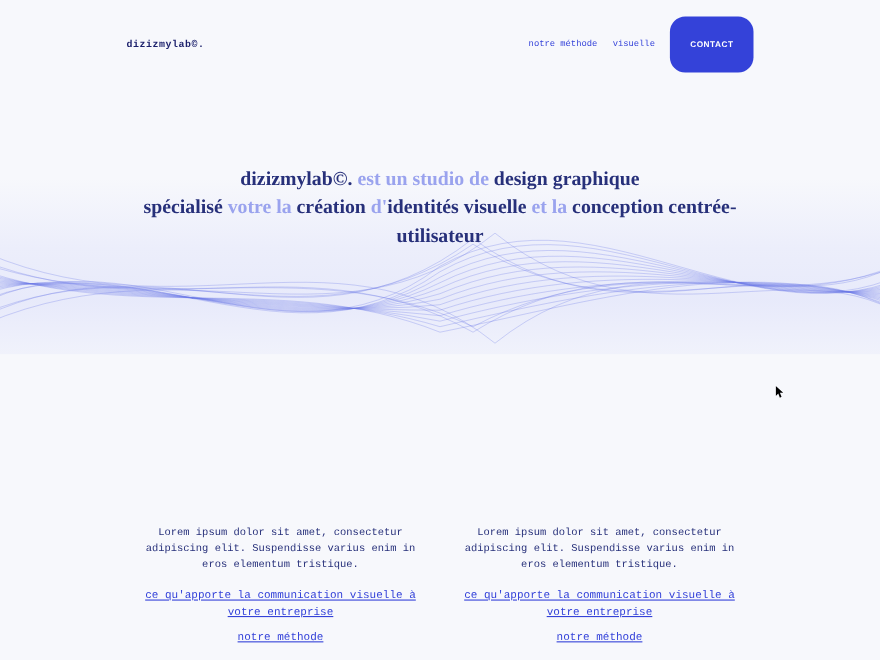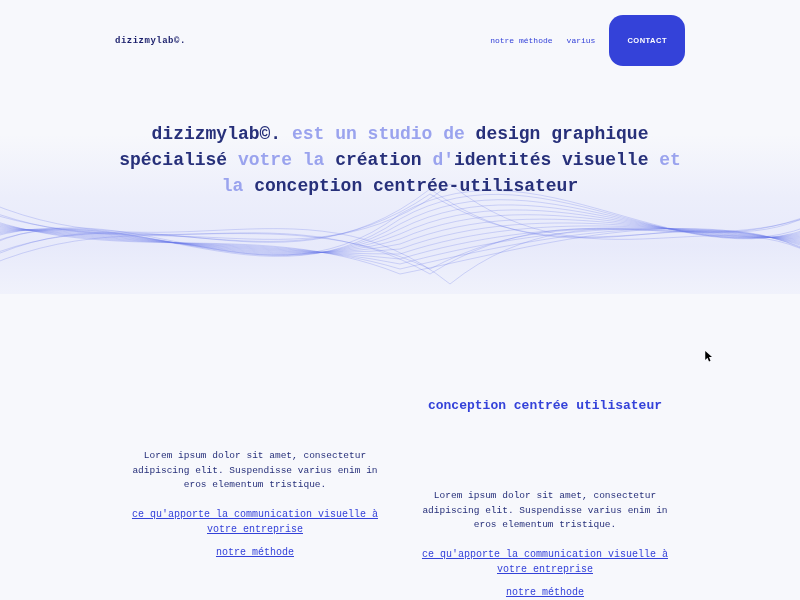--- a/index.html
+++ b/index.html
@@ -39,22 +39,23 @@
     font-size: 7.5px;
     font-weight: bold;
     letter-spacing: 0.5px;
     padding: 21px 18px;
     border-radius: 14px;
     border: none;
     cursor: pointer;
   }
   .hero {
     position: relative;
-    margin-top: 38px;
+    margin-top: 66px;
     height: 190px;
+    font-family: Liberation Serif, serif;
   }
   .waves {
     position: absolute;
     left: 0; right: 0;
     top: 15px;
     height: 160px;
     overflow: hidden;
     background: linear-gradient(180deg, rgba(225,228,250,0.0) 0%, rgba(225,228,250,0.5) 40%, rgba(225,228,250,0.7) 70%, rgba(225,228,250,0.3) 100%);
   }
   .waves svg {
@@ -126,21 +127,21 @@
     pointer-events: none;
   }
 </style>
 </head>
 <body>
 
 <div class="header">
   <div class="logo">dizizmylab©.</div>
   <div class="nav">
     <span class="nav-link">notre méthode</span>
-    <span class="nav-link">varius</span>
+    <span class="nav-link">visuelle</span>
     <button class="contact-btn">CONTACT</button>
   </div>
 </div>
 
 <div class="hero">
   <div class="waves">
     <svg viewBox="0 0 900 200" preserveAspectRatio="none">
       <path d="M0,120 C150,40 300,180 450,90 C600,10 750,160 900,80"></path>
       <path d="M0,115 C150,50 300,170 450,95 C600,20 750,150 900,85"></path>
       <path d="M0,110 C150,60 300,160 450,100 C600,30 750,140 900,90"></path>
@@ -170,21 +171,20 @@
 
 <div class="sections">
   <div class="section">
     <div class="section-body">Lorem ipsum dolor sit amet, consectetur adipiscing elit. Suspendisse varius enim in eros elementum tristique.</div>
     <div class="section-links">
       <a class="section-link">ce qu'apporte la communication visuelle à votre entreprise</a>
       <a class="section-link">notre méthode</a>
     </div>
   </div>
   <div class="section">
-    <div class="section-title">conception centrée utilisateur</div>
     <div class="section-body">Lorem ipsum dolor sit amet, consectetur adipiscing elit. Suspendisse varius enim in eros elementum tristique.</div>
     <div class="section-links">
       <a class="section-link">ce qu'apporte la communication visuelle à votre entreprise</a>
       <a class="section-link">notre méthode</a>
     </div>
   </div>
 </div>
 
 <svg class="cursor" viewBox="0 0 10 16">
   <path d="M0,0 L0,12 L3,9 L5,14 L7,13 L5,8 L9,8 Z" fill="#000"></path>

